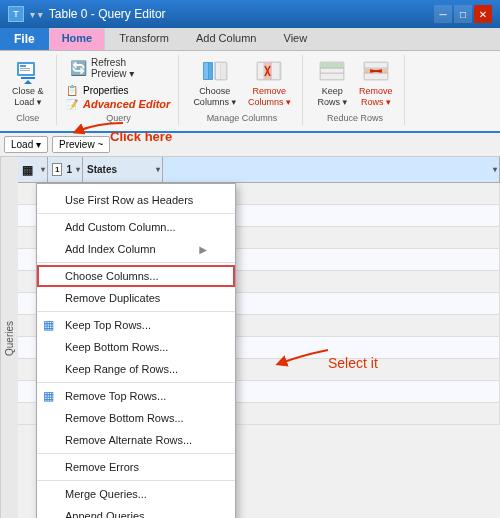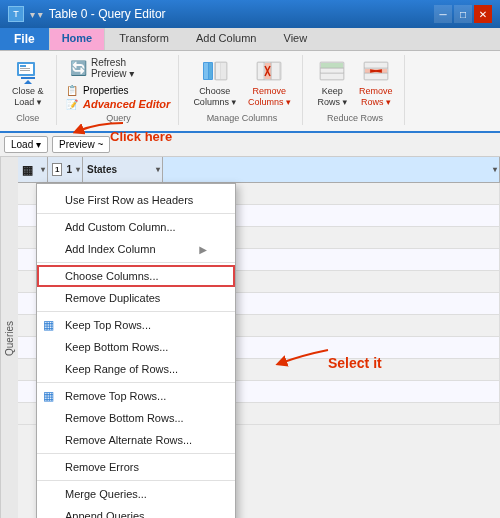--- a/index.html
+++ b/index.html
@@ -279,21 +279,21 @@
       color: #2b7cd3;
     }
     .dropdown-item .submenu-arrow {
       font-size: 10px; color: #888;
     }
 
     
     .select-it {
       position: absolute;
       color: #e03000;
-      font-weight: 700;
+      font-weight: 400;
       font-size: 14px;
       z-index: 300;
       pointer-events: none;
     }
 
     .remove-btn-label { color: #cc2200; font-size: 9px; }
 
     
     .props-row {
       display: flex; align-items: center; gap: 4px; margin-bottom: 1px;

